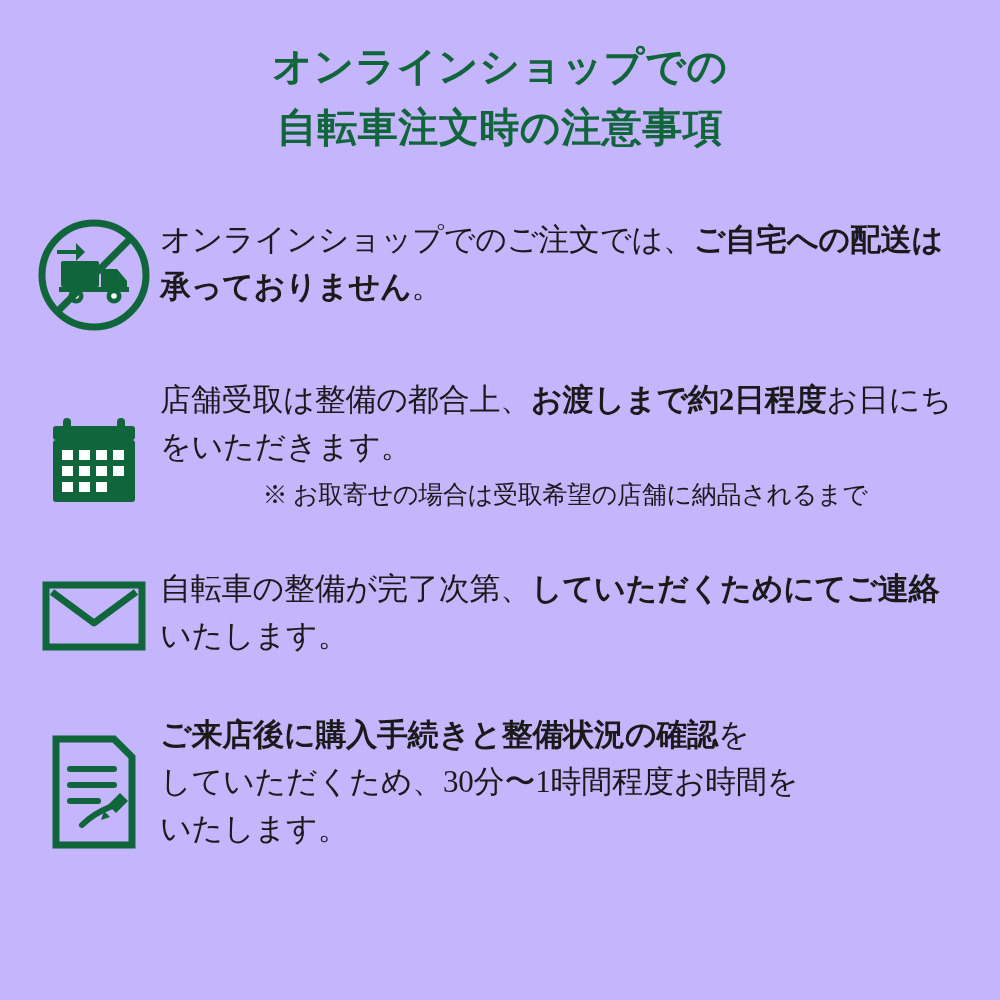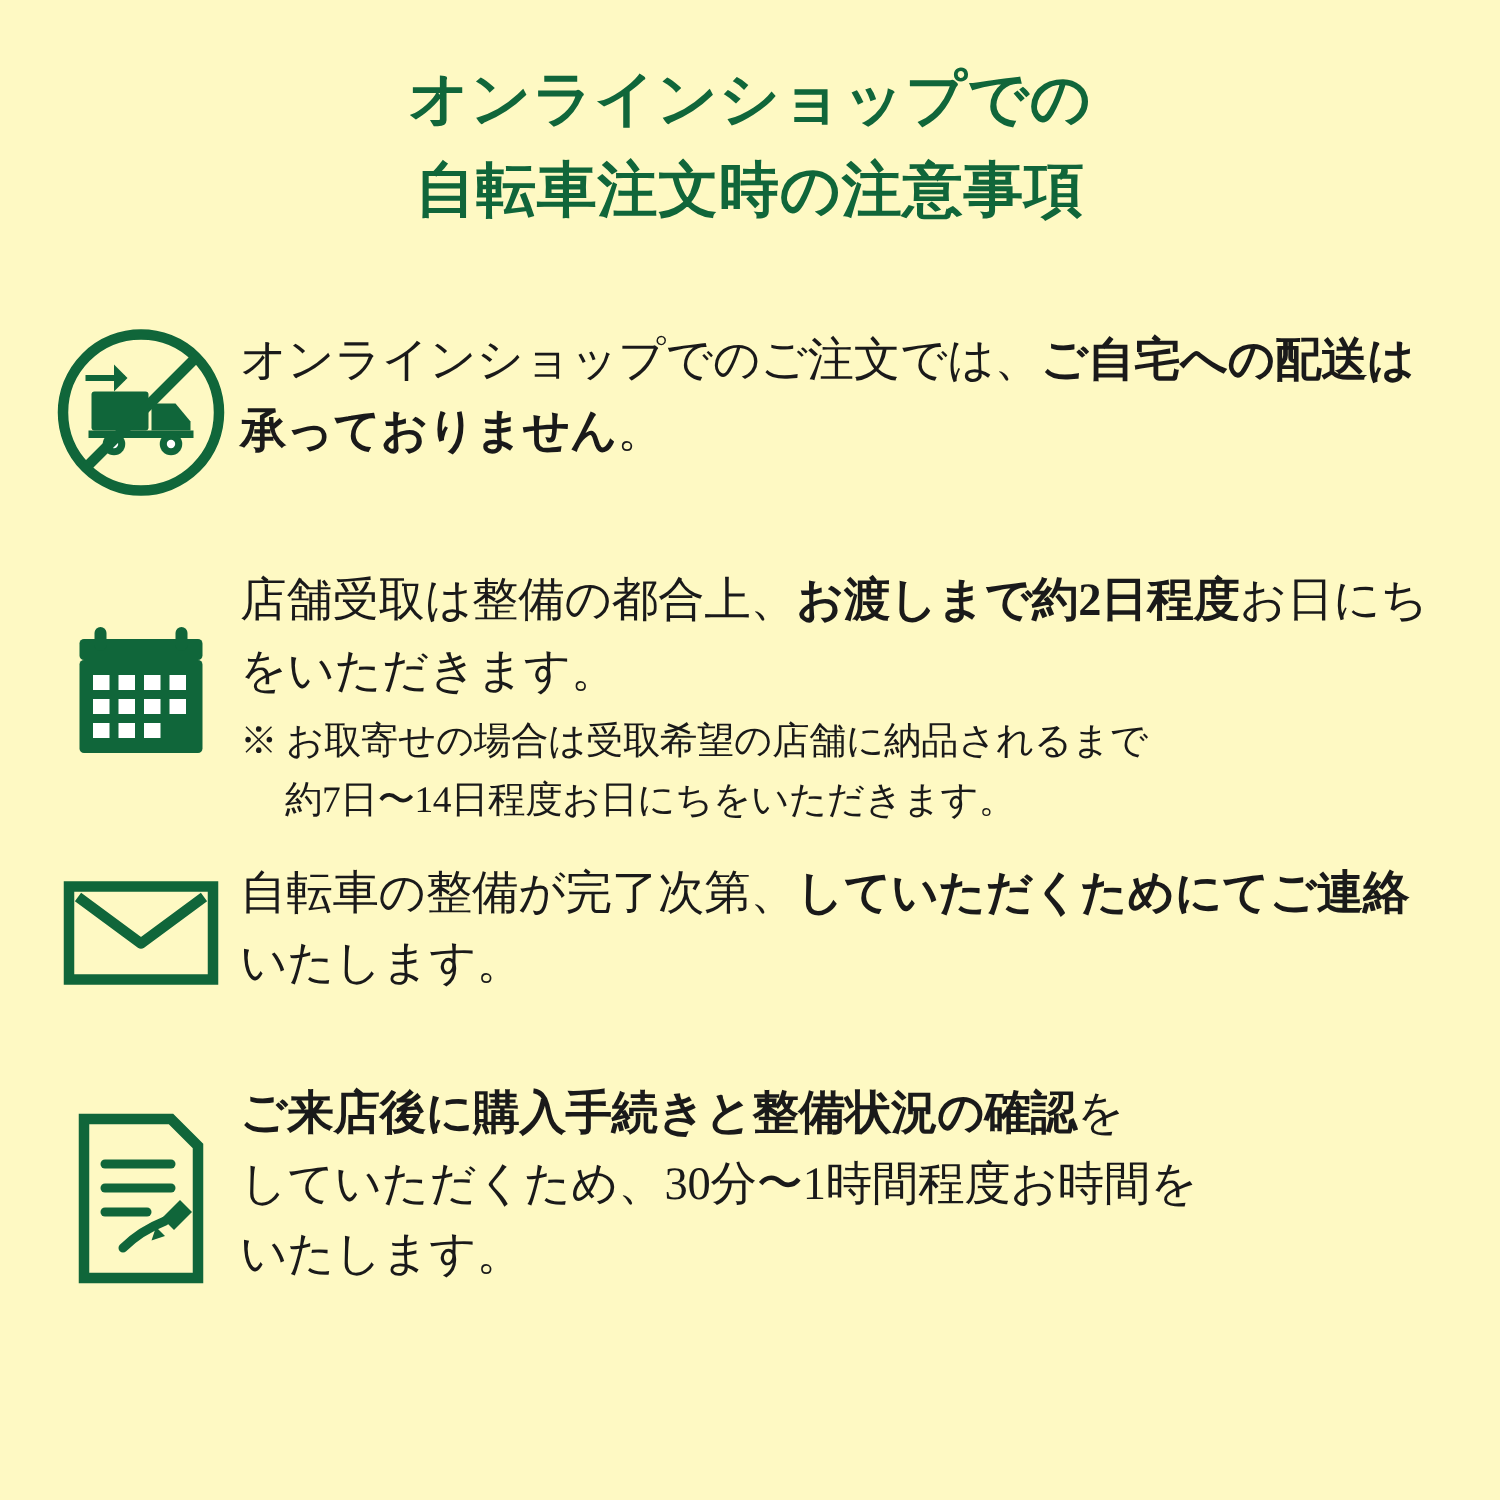--- a/index.html
+++ b/index.html
@@ -6,21 +6,21 @@
   html, body {
     width: 1000px;
     height: 1000px;
     background: #ffffff;
     font-family: "Liberation Sans", sans-serif;
   }
   .page {
     position: relative;
     width: 1000px;
     height: 1000px;
-    background: #fef9c3;
+    background: #c4b5fd;
     overflow: hidden;
   }
 
   
   .title {
     padding-top: 36px;
     text-align: center;
     color: #10663a;
     font-weight: bold;
     font-size: 40px;
@@ -58,31 +58,32 @@
     color: #1a1a1a;
     letter-spacing: -0.2px;
   }
   .maintext b { font-weight: bold; }
   .subtext {
     margin-top: 6px;
     font-size: 25px;
     line-height: 1.55;
     color: #1a1a1a;
     letter-spacing: -0.3px;
+    text-align: center;
   }
   .subtext .indent { display: block; padding-left: 30px; }
 
   
   .item-1 .icon-cell { padding-top: 2px; }
   .item-2 .icon-cell { padding-top: 36px; }
   .item-3 .icon-cell { padding-top: 12px; }
   .item-4 .icon-cell { padding-top: 24px; }
 
   .item-1 { margin-bottom: 40px; }
-  .item-2 { margin-bottom: 16px; }
+  .item-2 { margin-bottom: 48px; }
   .item-3 { margin-bottom: 50px; }
   .item-4 { margin-bottom: 0; margin-top: 48px; }
 
   svg { display: block; }
 </style>
 </head>
 <body>
 
 <div class="page">
 
@@ -139,21 +140,20 @@
             <rect x="57" y="72" width="11" height="10"></rect>
           </g>
         </svg>
       </div>
       <div class="text-cell">
         <div class="maintext">
           <span>店舗受取は整備の都合上、</span><b>お渡しまで約2日程</b><b>度</b><span>お日にちをいただきます。</span>
         </div>
         <div class="subtext">
           <span>※ お取寄せの場合は受取希望の店舗に納品されるまで</span>
-          <span class="indent">約7日〜14日程度お日にちをいただきます。</span>
         </div>
       </div>
     </div>
 
     <div class="item item-3">
       <div class="icon-cell">
         <svg width="112" height="80" viewBox="0 0 112 80" aria-hidden="true">
           <rect x="8" y="10" width="96" height="62" fill="none" stroke="#10663a" stroke-width="7"></rect>
           <path d="M14 17 L56 48 L98 17" fill="none" stroke="#10663a" stroke-width="7" stroke-linejoin="round"></path>
         </svg>

